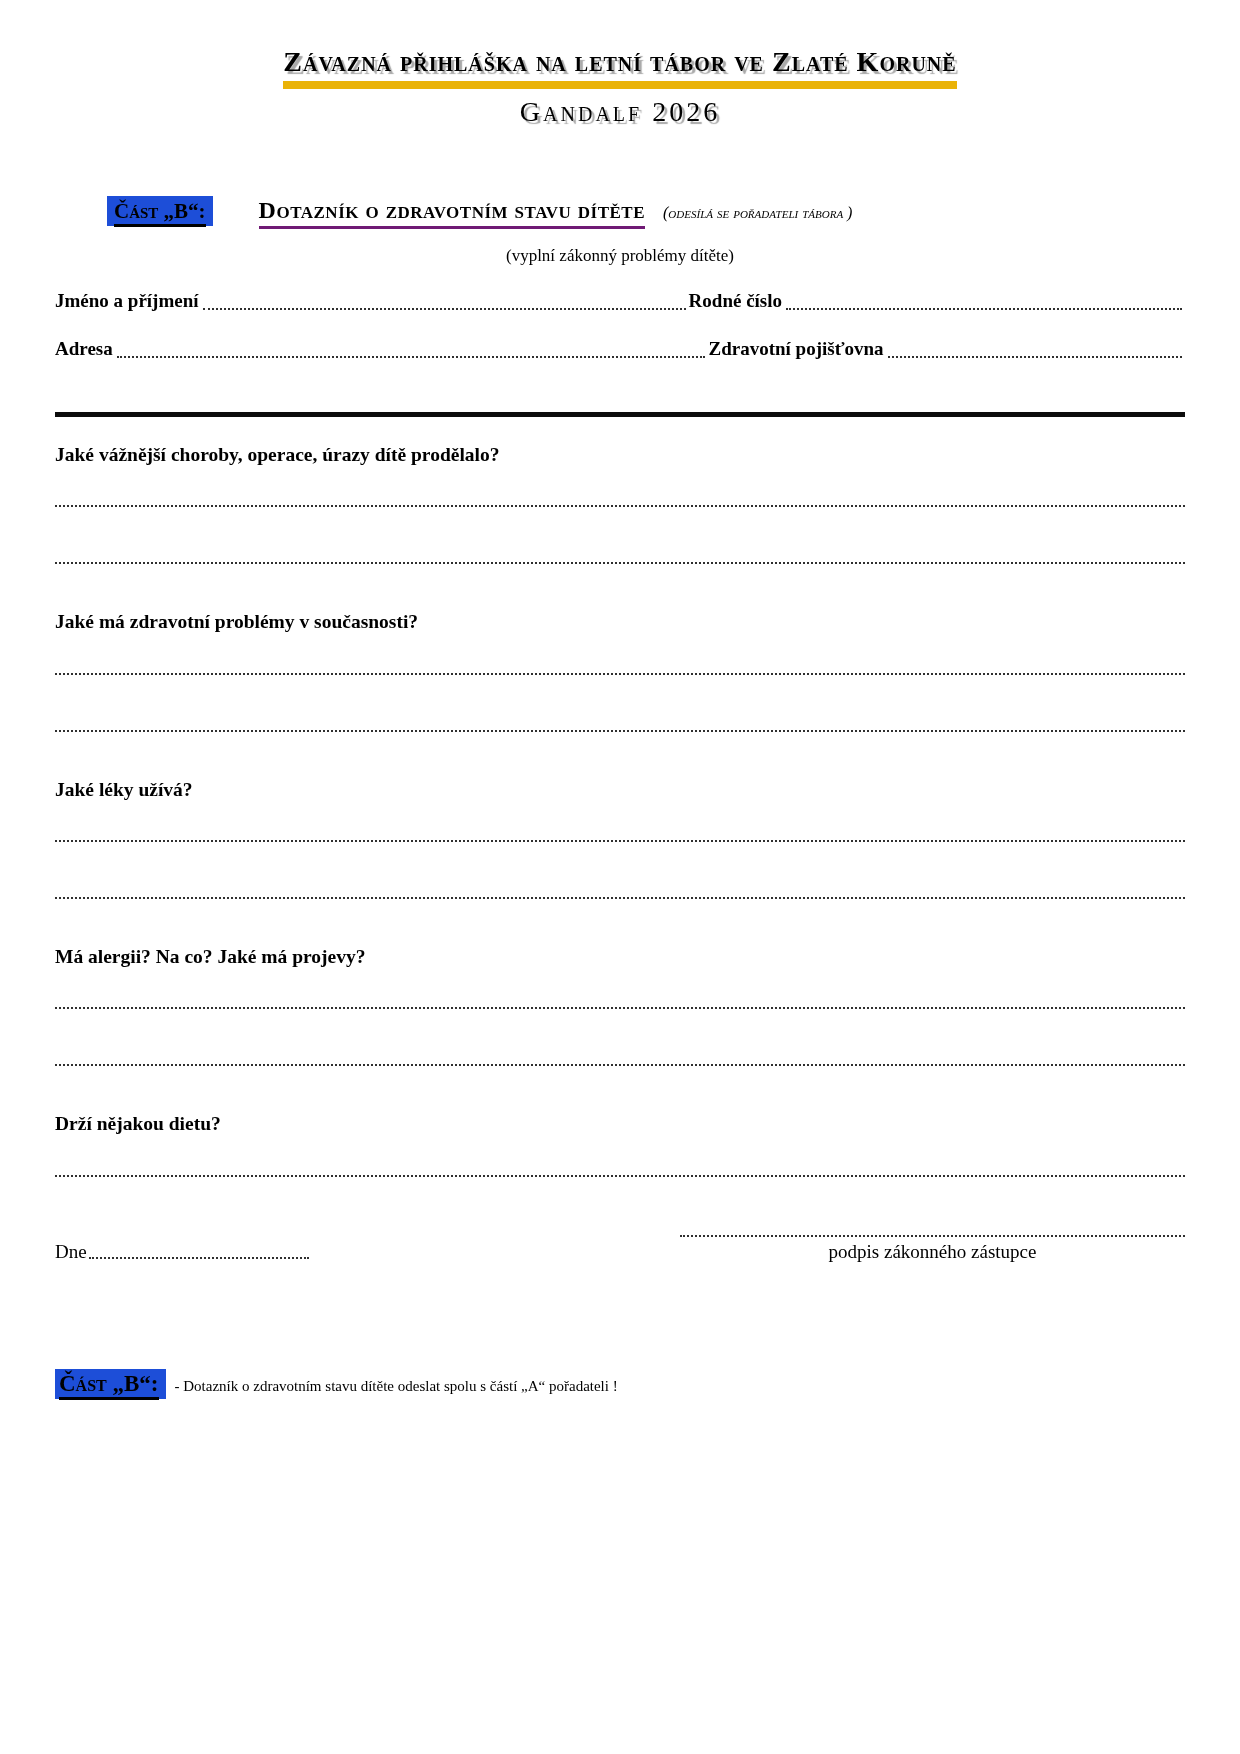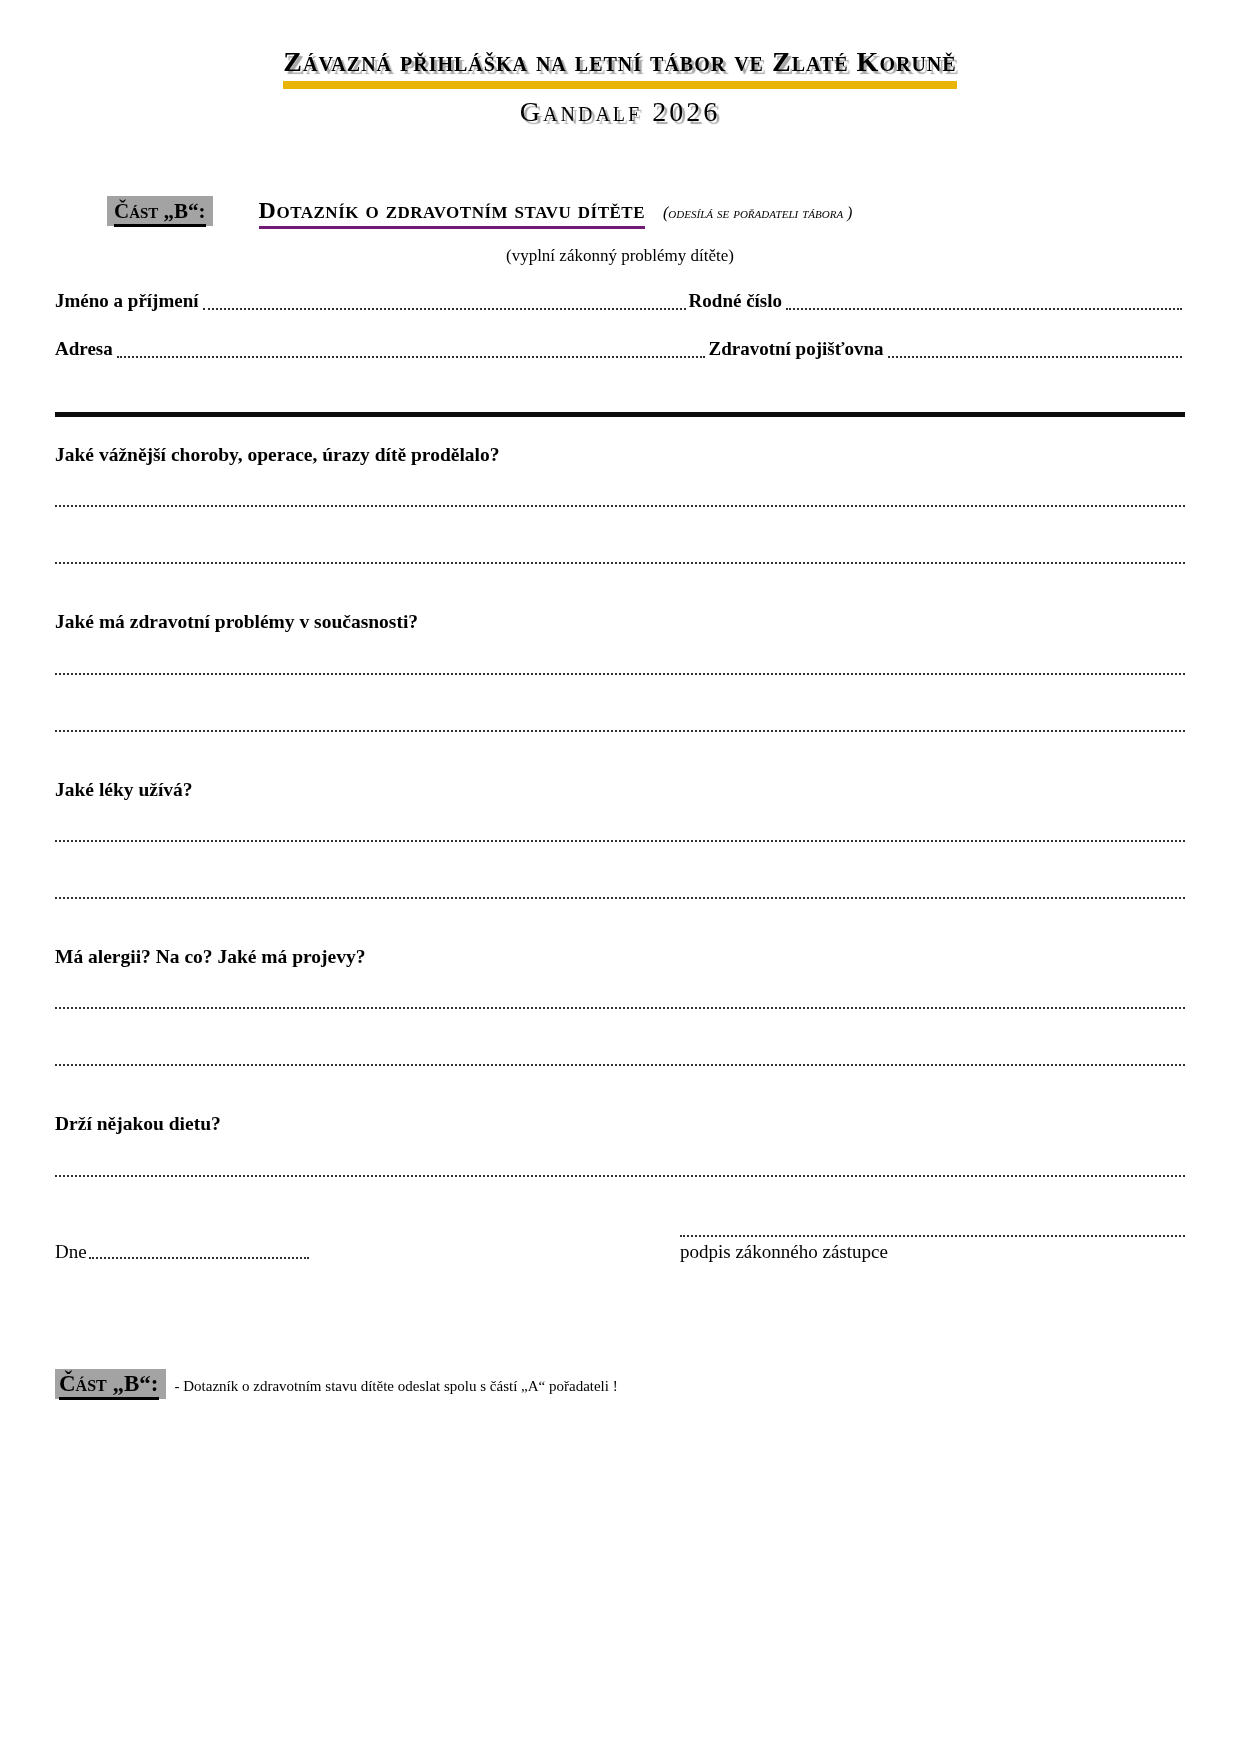--- a/index.html
+++ b/index.html
@@ -39,21 +39,21 @@
   }
 
   
   .section-row {
     margin-top: 68px;
     margin-left: 52px;
     display: flex;
     align-items: baseline;
   }
   .part-label {
-    background: #a3a3a3;
+    background: #1d4ed8;
     font-weight: bold;
     font-size: 21px;
     font-variant: small-caps;
     padding: 3px 7px 2px 7px;
     white-space: nowrap;
   }
   .part-label .ul {
     border-bottom: 3px solid #000;
     padding-bottom: 1px;
   }
@@ -149,21 +149,21 @@
     border-bottom: 2px dotted #2f2f2f;
     margin: 0 0 4px 2px;
   }
   .sign-spacer { flex: 1; }
   .sign-col { width: 505px; }
   .sign-line {
     border-bottom: 2px dotted #2f2f2f;
     height: 1px;
   }
   .sign-caption {
-    text-align: left;
+    text-align: center;
     font-size: 19px;
     margin-top: 4px;
   }
 
   
   .footer-row {
     display: flex;
     align-items: baseline;
     margin-top: 86px;
   }

